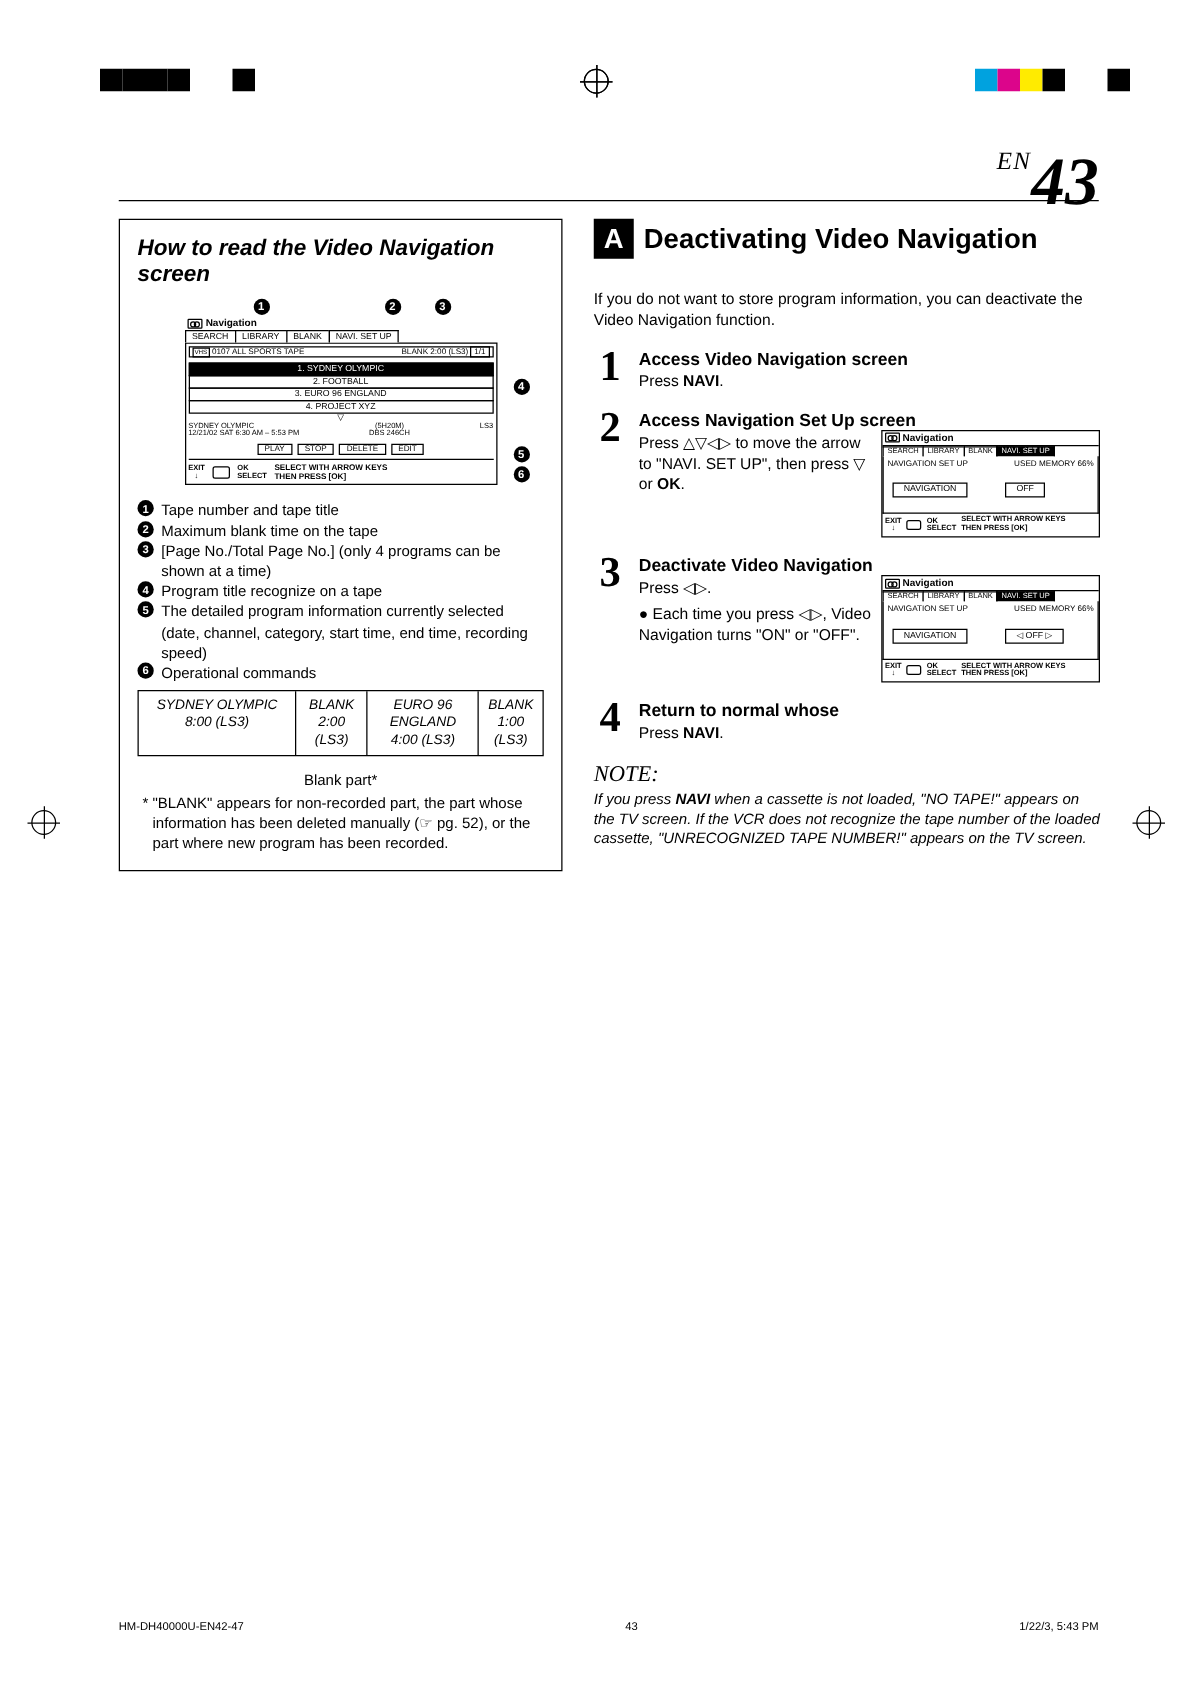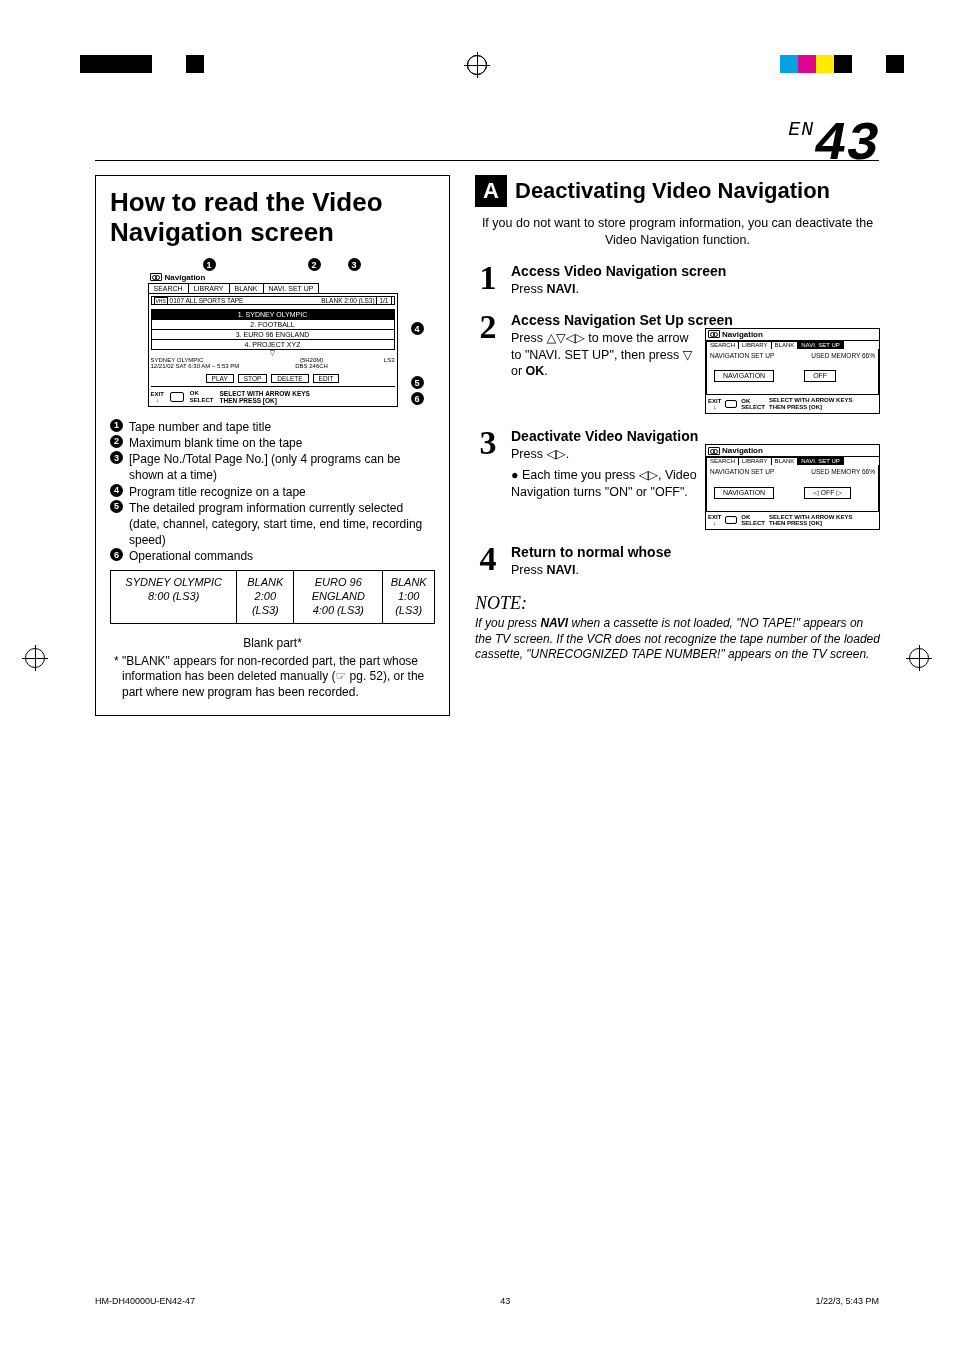--- a/index.html
+++ b/index.html
@@ -40,21 +40,21 @@
   
   .sidecross { position: absolute; width: 26px; height: 26px; }
   .sidecross.left { left: 22px; top: 645px; }
   .sidecross.right { right: 22px; top: 645px; }
   .sidecross .ring { width:20px;height:20px;border:1px solid #000;border-radius:50%;position:absolute;top:3px;left:3px;}
   .sidecross::before { content:''; position:absolute; top:13px; left:0; width:26px; height:1px; background:#000; }
   .sidecross::after { content:''; position:absolute; left:13px; top:0; width:1px; height:26px; background:#000; }
   
   .page-number {
     position: absolute; top: 118px; right: 75px;
-    font-family: Liberation Mono, monospace;
+    font-family: Liberation Serif, serif;
   }
   .page-number .en {
     font-style: italic; font-size: 20px; vertical-align: top; letter-spacing: 1px;
   }
   .page-number .num {
     font-style: italic; font-weight: bold; font-size: 54px; line-height: 1;
   }
   .hr-main { position: absolute; top: 160px; left: 95px; right: 75px; height: 1px; background: #000; }
   
   .col {
@@ -62,21 +62,21 @@
   }
   .col.left { left: 95px; width: 355px; }
   .col.right { left: 475px; width: 405px; }
   
   .left-box {
     border: 1px solid #000;
     padding: 12px 14px 14px;
   }
   .left-box-title {
     font-family: "Helvetica Neue", Arial, sans-serif;
-    font-weight: 800; font-size: 26px; line-height: 1.15;
+    font-weight: 800; font-size: 18px; line-height: 1.15; font-style: italic;
   }
   
   .nav-screen {
     width: 250px; margin: 10px auto 12px;
     position: relative;
   }
   .ns-title { font-family: Arial; font-weight:bold; font-size:8px; padding: 1px 2px; display:flex; align-items:center; gap:3px;}
   .ns-cass { width:12px;height:8px;border:1px solid #000; border-radius:1px; position:relative; }
   .ns-cass::before, .ns-cass::after { content:''; position:absolute; width:3px;height:3px;border:1px solid #000;border-radius:50%; top:1px;}
   .ns-cass::before { left:1px;} .ns-cass::after { right:1px;}
@@ -101,21 +101,21 @@
   .example-hdr { font-size:12px; margin-top:10px; border-bottom:1px solid #000; padding-bottom:2px;}
   .example-tape { display:flex; border:1px solid #000; margin-top:6px; font-size:11px; font-style:italic; text-align:center;}
   .example-tape > div { border-right:1px solid #000; padding:5px 4px; line-height:1.25;}
   .example-tape > div:last-child { border-right:none;}
   .bp-label { text-align:center; font-size:12px; margin-top:12px; position:relative;}
   .footnote { font-size:12px; line-height:1.3; margin-top:4px; text-indent:-8px; padding-left:12px;}
   
   .sec-head { display:flex; align-items:center; gap:8px; }
   .sq-letter { width:32px;height:32px;background:#000;color:#fff;display:flex;align-items:center;justify-content:center;font-weight:bold;font-size:22px;}
   .sec-title { font-weight:800; font-size:22px;}
-  .intro { font-size:12.5px; line-height:1.35; margin-top:8px;text-align:center;}
+  .intro { font-size:12.5px; line-height:1.35; margin-top:24px;}
   .step { display:flex; gap:10px; margin-top:14px; }
   .step-num { font-family:"Times New Roman", serif; font-weight:bold; font-size:34px; line-height:0.9; width:26px; text-align:center;}
   .step-body { flex:1; font-size:12.5px; }
   .step-title { font-weight:bold; font-size:14px; }
   .step-text { line-height:1.35; margin-top:2px;}
   .tri { font-family: Arial; }
   .osd-box { width:175px; border:1px solid #000; font-size:6.5px; line-height:1.15; }
   .osd-title { font-weight:bold; font-size:8px; padding:1px 2px; display:flex; align-items:center; gap:2px; border-bottom:1px solid #000;}
   .osd-tabs { display:flex; font-size:6px;}
   .osd-tabs div { border:1px solid #000; border-bottom:none; padding:0 3px; margin-right:-1px; background:#fff;}

